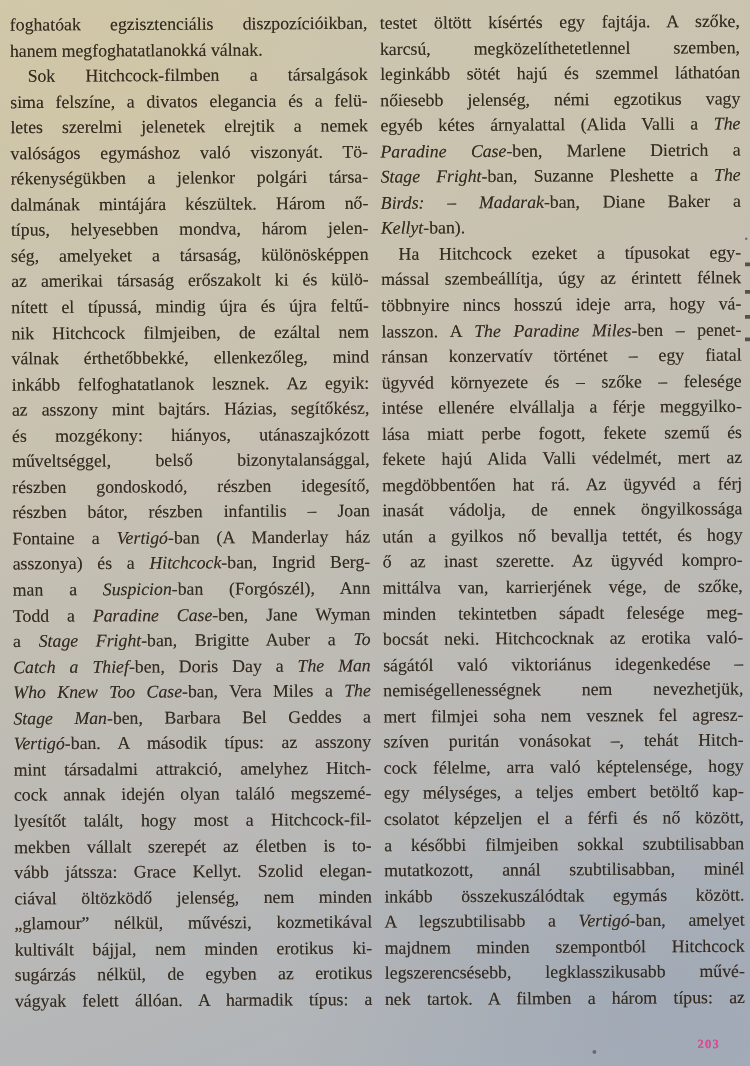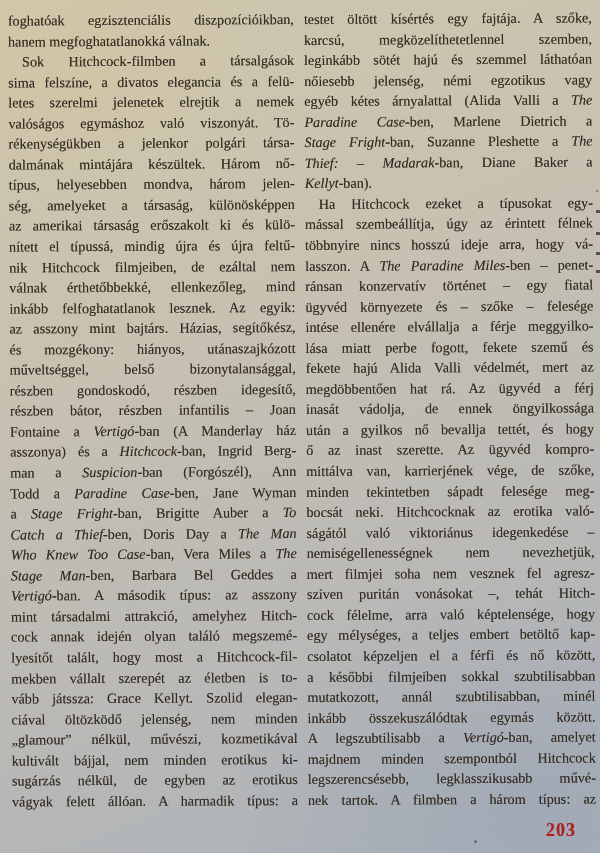--- a/index.html
+++ b/index.html
@@ -29,21 +29,21 @@
     text-align: justify;
     text-align-last: justify;
     overflow: visible;
     text-shadow: 0 0 0.5px rgba(52,43,33,0.55);
   }
   .line.end { text-align-last: left; }
   .line.indent { text-indent: 14px; }
   .line i { }
   .pageno {
     position: absolute; right: 24px; bottom: 12px;
-    font-size: 18px; font-weight: bold; color: #b91c1c;
+    font-size: 10px; font-weight: bold; color: #ec4899;
     letter-spacing: 1px;
     text-shadow: 0 0 0.5px rgba(49,52,60,0.5);
   }
   .speck { position: absolute; background: #4a4a4e; border-radius: 50%; opacity: .7; }
   .speck.s1 { width: 3px; height: 3px; left: 474px; top: 840px; }
   .speck.s2 { width: 2px; height: 2px; left: 596px; top: 190px; }
   .edge-marks { position: absolute; right: 0; top: 210px; width: 4px; height: 90px; }
   .edge-marks div { position: absolute; right: 0; width: 4px; height: 3px; background: #3a3730; opacity: .8; }
   .edge-marks div:nth-child(1) { top: 0; }
   .edge-marks div:nth-child(2) { top: 22px; }
@@ -97,21 +97,21 @@
         <div class="line">vágyak felett állóan. A harmadik típus: a</div>
       </div>
     <div class="col right" id="right-col">
         <div class="line">testet öltött kísértés egy fajtája. A szőke,</div>
         <div class="line">karcsú, megközelíthetetlennel szemben,</div>
         <div class="line">leginkább sötét hajú és szemmel láthatóan</div>
         <div class="line">nőiesebb jelenség, némi egzotikus vagy</div>
         <div class="line">egyéb kétes árnyalattal (Alida Valli a <i>The</i></div>
         <div class="line"><i>Paradine Case</i>-ben, Marlene Dietrich a</div>
         <div class="line"><i>Stage Fright</i>-ban, Suzanne Pleshette a <i>The</i></div>
-        <div class="line"><i>Thief:</i> – <i>Madarak</i>-ban, Diane Baker a</div>
+        <div class="line"><i>Birds:</i> – <i>Madarak</i>-ban, Diane Baker a</div>
         <div class="line end"><i>Kellyt</i>-ban).</div>
         <div class="line indent">Ha Hitchcock ezeket a típusokat egy-</div>
         <div class="line">mással szembeállítja, úgy az érintett félnek</div>
         <div class="line">többnyire nincs hosszú ideje arra, hogy vá-</div>
         <div class="line">lasszon. A <i>The Paradine Miles</i>-ben – penet-</div>
         <div class="line">ránsan konzervatív történet – egy fiatal</div>
         <div class="line">ügyvéd környezete és – szőke – felesége</div>
         <div class="line">intése ellenére elvállalja a férje meggyilko-</div>
         <div class="line">lása miatt perbe fogott, fekete szemű és</div>
         <div class="line">fekete hajú Alida Valli védelmét, mert az</div>

